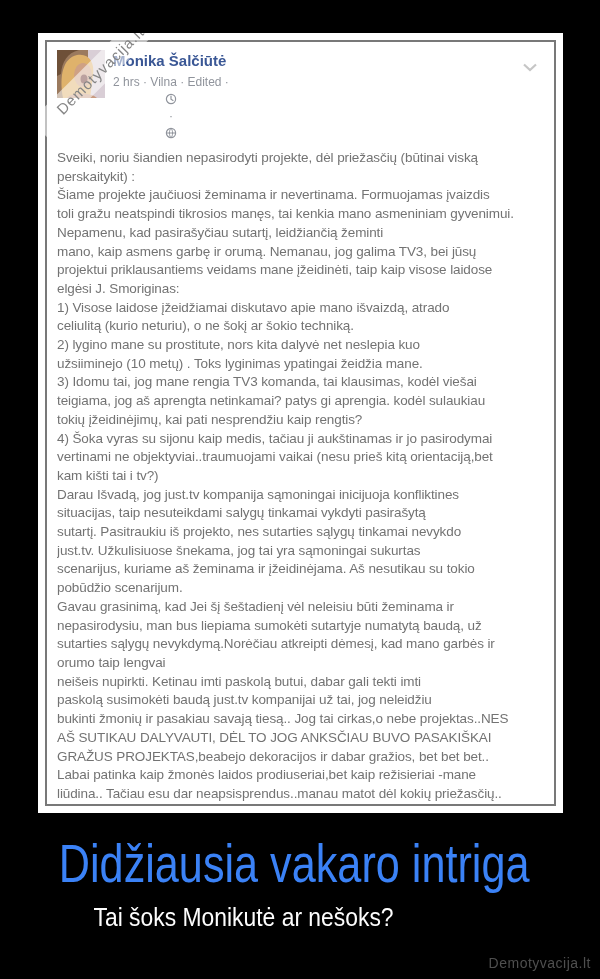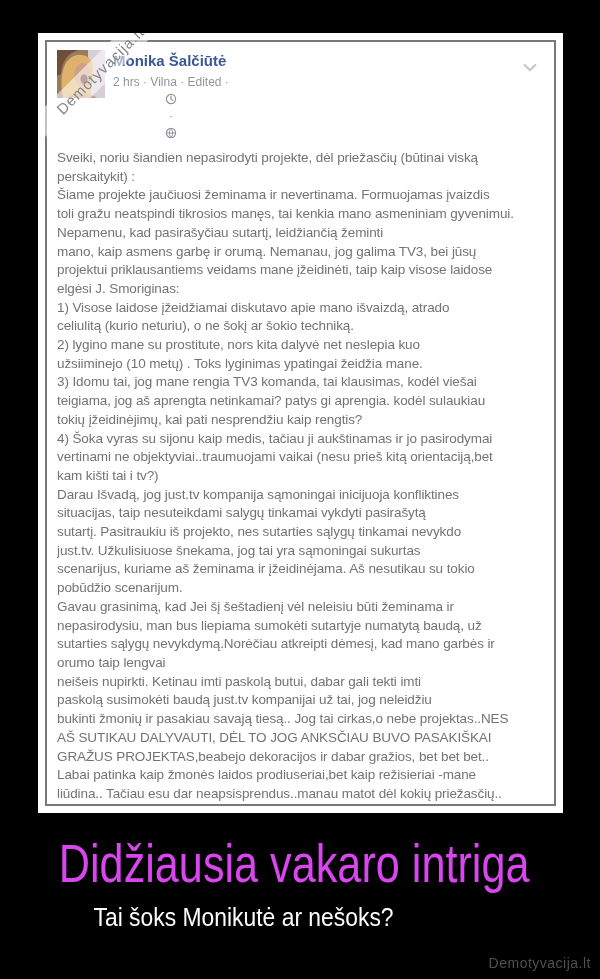--- a/index.html
+++ b/index.html
@@ -56,21 +56,21 @@
     transform: rotate(-45deg);
     background: rgba(255,255,255,0.55);
     display: flex; align-items: center; justify-content: center;
     color: #858585; font-size: 15px; letter-spacing: 1px;
     z-index: 5;
   }
 
   
   .poster-title {
     position: absolute; top: 834px; left: 0; width: 540px;
-    text-align: right; color: #d946ef;
+    text-align: right; color: #3b82f6;
     font-size: 54px; line-height: 58px; white-space: nowrap;
   }
   .poster-title > span { display: inline-block; transform: scaleX(0.8); transform-origin: 50% 50%; }
   .poster-subtitle {
     position: absolute; top: 902px; left: 0; width: 488px;
     text-align: center; color: #fdfdfd;
     font-size: 26px; line-height: 30px; white-space: nowrap;
   }
   .poster-subtitle > span { display: inline-block; transform: scaleX(0.88); transform-origin: 50% 50%; }
 

